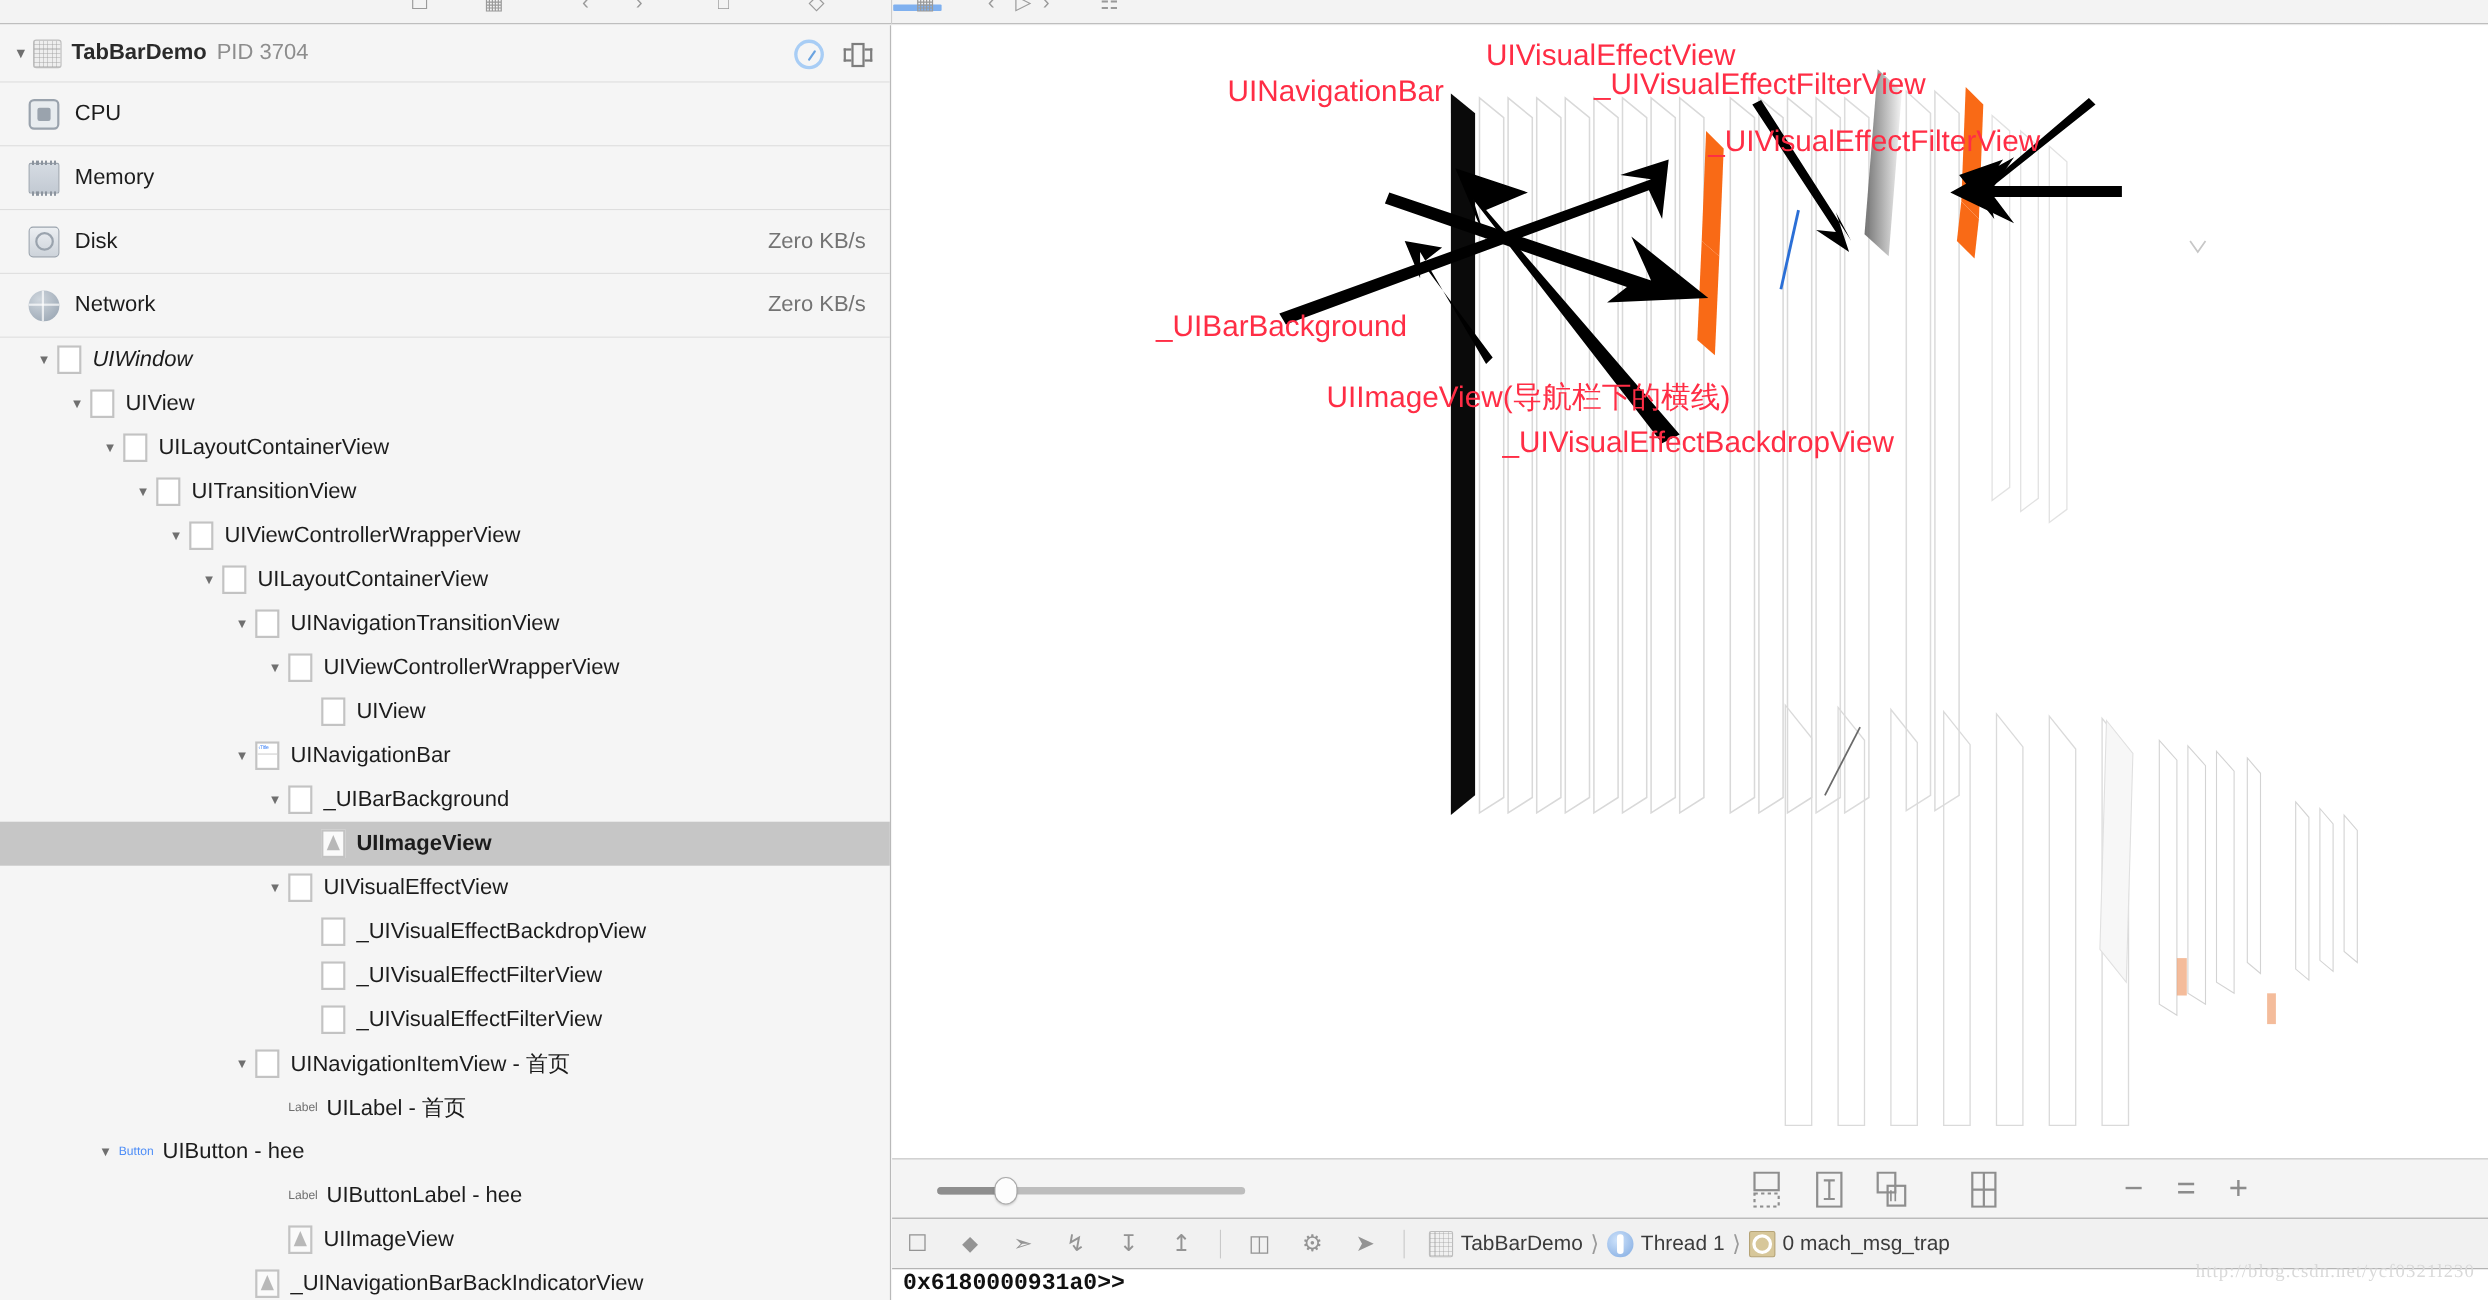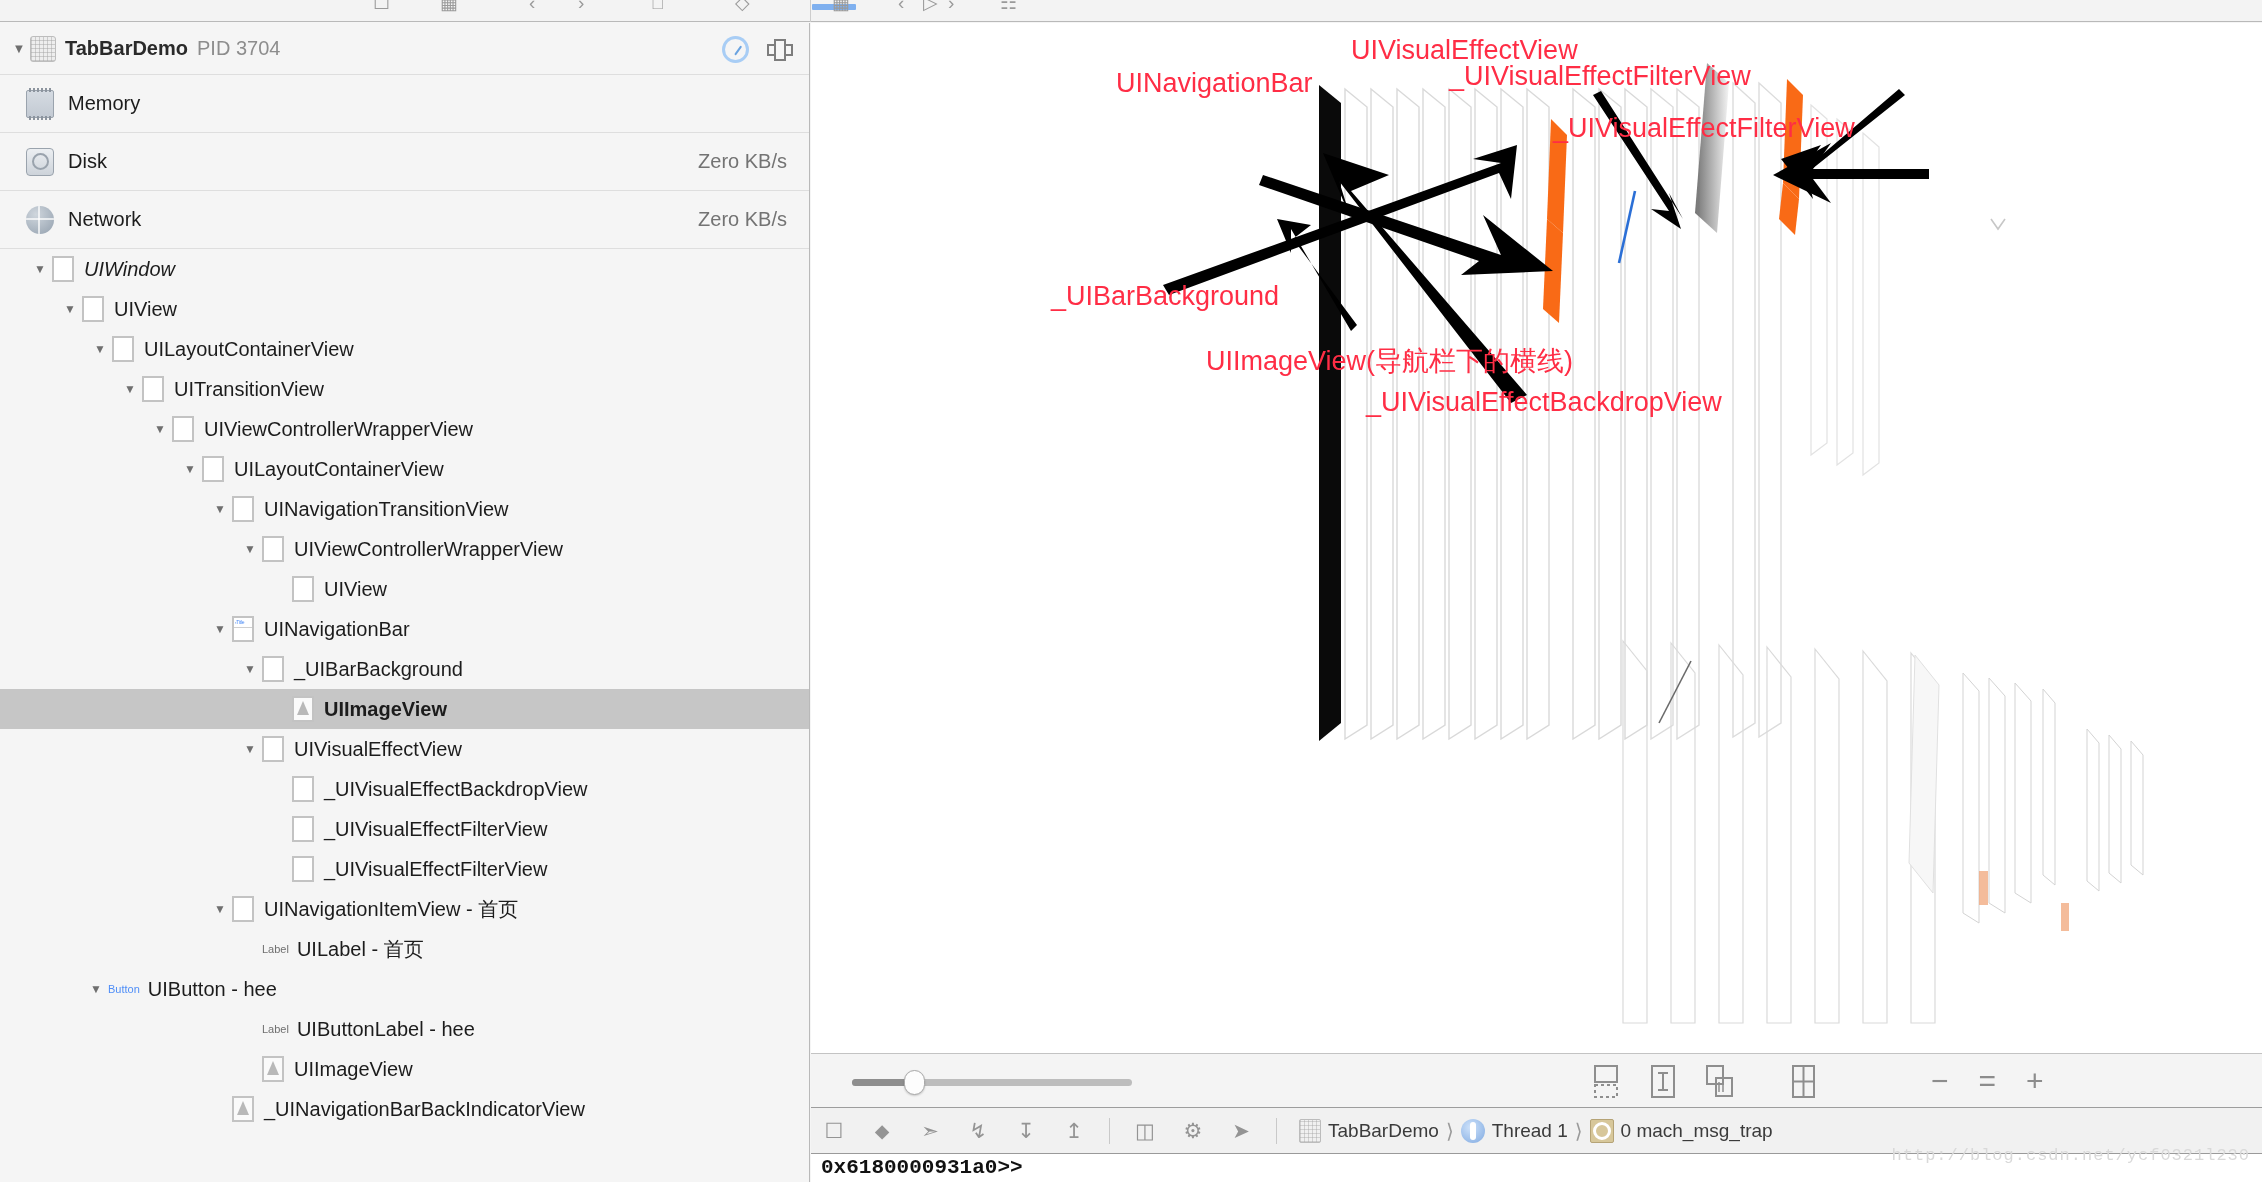--- a/index.html
+++ b/index.html
@@ -234,21 +234,21 @@
   
   .console {
     position: absolute; left: 811px; top: 1154px; width: 1680px; height: 28px;
     background: #ffffff;
   }
   .console-text {
     position: absolute; left: 10px; top: 2px; font-family: "Liberation Mono", monospace;
     font-size: 21px; font-weight: bold; color: #111;
   }
   .watermark {
-    position: absolute; right: 12px; top: 1146px; font-family: Liberation Mono, monospace;
+    position: absolute; right: 12px; top: 1146px; font-family: Liberation Serif, serif;
     font-size: 17px; color: #d9d9d9; letter-spacing: 1px;
   }
 </style>
 </head>
 <body>
 
 <div id="app">
 
   <div class="top-strip">
     <span class="tool-glyph" style="left:373px;">☐</span>
@@ -277,20 +277,25 @@
         <span class="gauge-icon"></span>
         <span class="panel-icon">
           <i class="l"></i>
             <i class="mid"></i>
             <i class="r"></i>
         </span>
       </span>
     </div>
 
     <div>
+      <div class="stat-row">
+        <span class="si si-cpu"></span>
+        <span class="sname">CPU</span>
+        <span class="sval"></span>
+      </div>
       <div class="stat-row">
         <span class="si si-mem"></span>
         <span class="sname">Memory</span>
         <span class="sval"></span>
       </div>
       <div class="stat-row">
         <span class="si si-disk"></span>
         <span class="sname">Disk</span>
         <span class="sval">Zero KB/s</span>
       </div>

